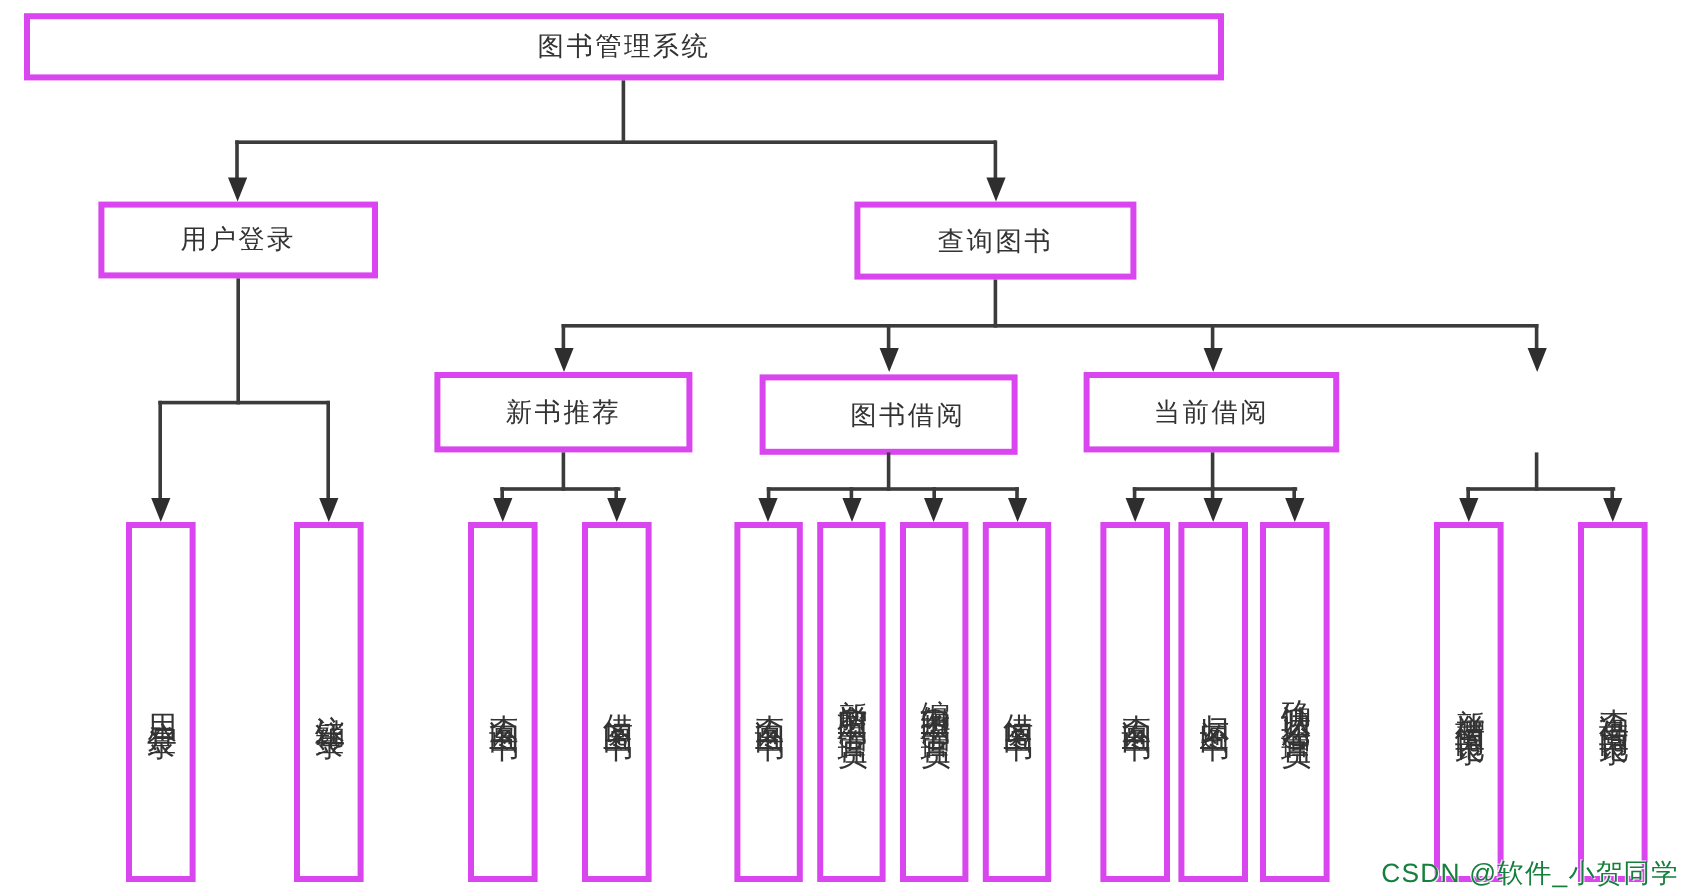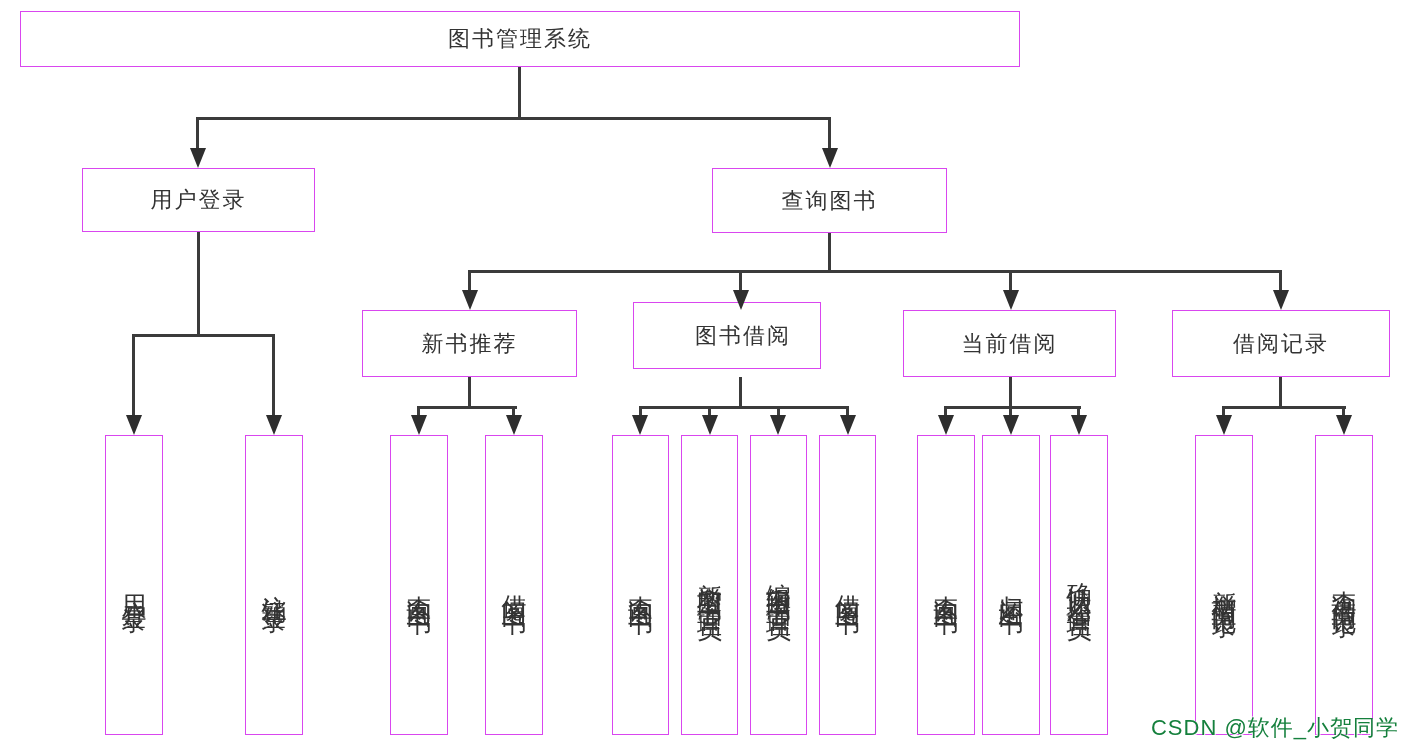--- a/index.html
+++ b/index.html
@@ -2,21 +2,21 @@
 <html><head>
 <meta charset="utf-8">
 <style>
   html,body { margin:0; padding:0; background:#ffffff; }
   .stage {
     position:relative; width:1405px; height:747px; background:#ffffff;
     font-family:"Liberation Sans","DejaVu Sans",sans-serif; overflow:hidden;
   }
   .node {
     position:absolute; box-sizing:border-box; background:#ffffff;
-    border:1px solid #d946ef; color:#333333;
+    border:5px solid #d946ef; color:#333333;
     display:flex; align-items:center; justify-content:center;
   }
   .hlabel { font-size:22px; letter-spacing:2px; white-space:nowrap; }
   .leaf .vlabel {
     writing-mode:vertical-rl; text-orientation:mixed;
     font-size:25px; line-height:1; letter-spacing:5px; color:#333333;
   }
   .ln { position:absolute; background:#3b3b3b; }
   .ar {
     position:absolute; width:0; height:0;
@@ -41,28 +41,25 @@
   <div class="node" style="left:82px; top:168px; width:233px; height:64px;">
     <span class="hlabel">用户登录</span>
   </div>
   <div class="node" style="left:712px; top:168px; width:235px; height:65px;">
     <span class="hlabel">查询图书</span>
   </div>
 
   <div class="node" style="left:362px; top:310px; width:215px; height:67px;">
     <span class="hlabel">新书推荐</span>
   </div>
-  <div class="node" style="left:633px; top:302px; width:188px; height:67px;padding-left:32px;">
+  <div class="node" style="left:633px; top:312px; width:215px; height:67px;padding-left:32px;">
     <span class="hlabel">图书借阅</span>
   </div>
   <div class="node" style="left:903px; top:310px; width:213px; height:67px;">
     <span class="hlabel">当前借阅</span>
-  </div>
-  <div class="node" style="left:1172px; top:310px; width:218px; height:67px;">
-    <span class="hlabel">借阅记录</span>
   </div>
 
   <div class="node leaf" style="left:105px; top:435px; width:58px; height:300px;">
     <span class="vlabel">用户登录</span>
   </div>
   <div class="node leaf" style="left:245px; top:435px; width:58px; height:300px;">
     <span class="vlabel">注销登录</span>
   </div>
 
   <div class="node leaf" style="left:390px; top:435px; width:58px; height:300px;">

